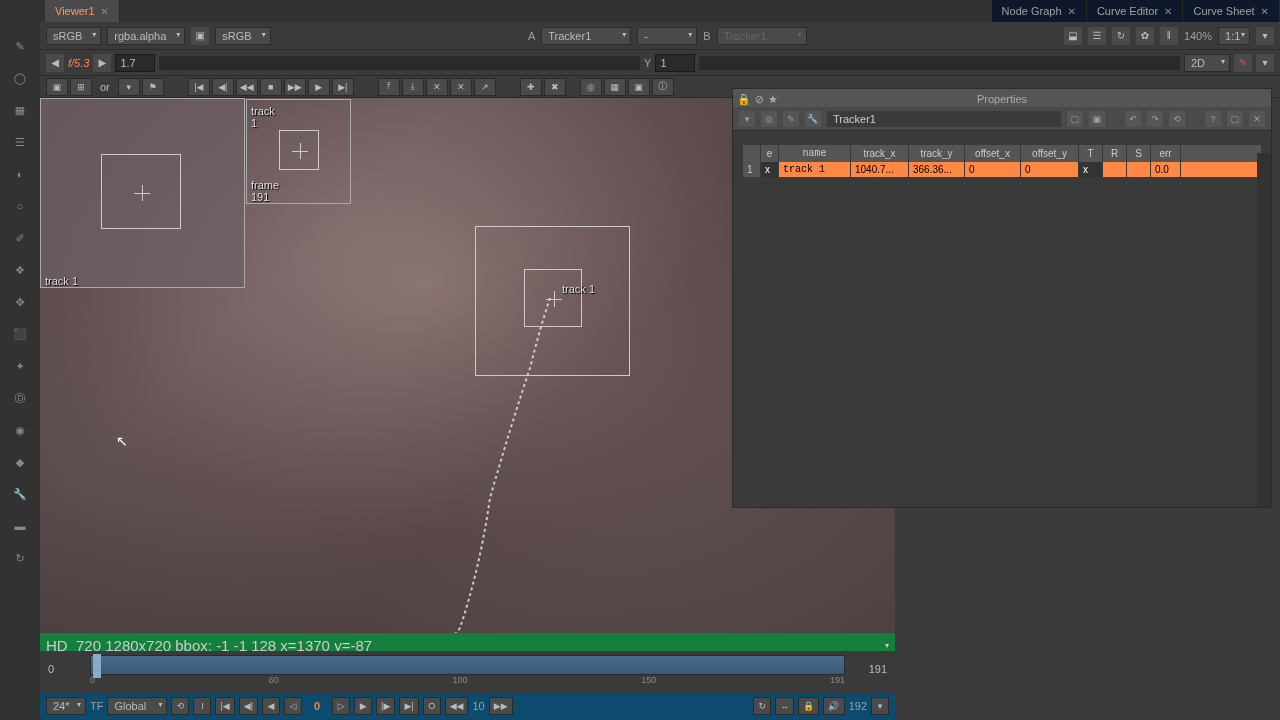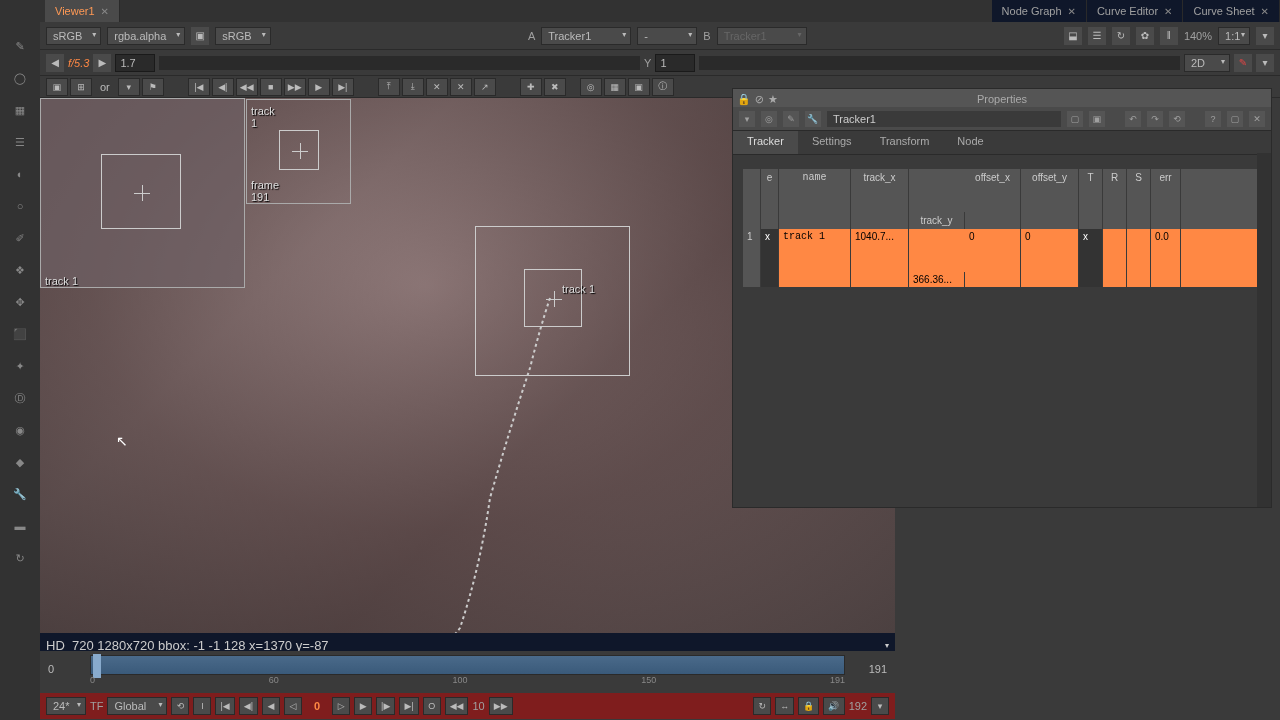--- a/index.html
+++ b/index.html
@@ -27,49 +27,49 @@
 .viewer-canvas { position: absolute; top: 98px; left: 40px; width: 855px; height: 535px; background: linear-gradient(135deg, #6a5a5a 0%, #7a6a6a 30%, #5a4a4a 60%, #8a7a7a 100%); overflow: hidden; }
 .viewer-canvas::before { content: ""; position: absolute; inset: 0; background: radial-gradient(ellipse at 45% 35%, rgba(180,150,150,0.4) 0%, rgba(90,70,70,0.6) 50%, rgba(60,50,50,0.8) 100%); }
 .overlay-text { position: absolute; color: #ddd; font-size: 11px; text-shadow: 1px 1px 1px #000; }
 .track-box { position: absolute; border: 1px solid #ccc; }
 .track-inner { position: absolute; border: 1px solid #ccc; }
 .track-cross { position: absolute; width: 16px; height: 16px; }
 .track-cross::before, .track-cross::after { content: ""; position: absolute; background: #ccc; }
 .track-cross::before { left: 50%; top: 0; width: 1px; height: 100%; }
 .track-cross::after { top: 50%; left: 0; height: 1px; width: 100%; }
 .dotted-path { position: absolute; width: 400px; height: 500px; pointer-events: none; }
-.status-bar { position: absolute; left: 40px; width: 855px; top: 633px; height: 24px; background: #0f172a; color: #ccc; padding: 2px 6px; font-size: 13px; display: flex; align-items: center; }
+.status-bar { position: absolute; left: 40px; width: 855px; top: 633px; height: 24px; background: #15803d; color: #ccc; padding: 2px 6px; font-size: 15px; display: flex; align-items: center; }
 .status-bar::after { content: "▾"; margin-left: auto; font-size: 8px; }
 .timeline { position: absolute; left: 40px; width: 855px; top: 651px; height: 42px; background: #3a3a3a; }
 .tl-track { position: absolute; left: 50px; right: 50px; top: 4px; height: 20px; background: linear-gradient(#4a6a8a, #3a5a7a); border: 1px solid #2a2a2a; }
 .tl-ticks { position: absolute; left: 50px; right: 50px; top: 24px; height: 18px; display: flex; justify-content: space-between; color: #888; font-size: 9px; }
 .tl-start { position: absolute; left: 8px; top: 12px; color: #bbb; }
 .tl-end { position: absolute; right: 8px; top: 12px; color: #bbb; }
-.bottom-controls { position: absolute; left: 40px; width: 855px; top: 693px; height: 26px; background: #7f1d1d; display: flex; align-items: center; padding: 0 6px; gap: 4px; }
+.bottom-controls { position: absolute; left: 40px; width: 855px; top: 693px; height: 26px; background: #0c4a6e; display: flex; align-items: center; padding: 0 6px; gap: 4px; }
 .bc-btn { height: 18px; min-width: 18px; padding: 0 4px; background: #4a4a4a; border: 1px solid #2a2a2a; display: flex; align-items: center; justify-content: center; cursor: pointer; font-size: 9px; color: #bbb; }
 .orange-text { color: #ff8844; font-weight: bold; }
 .properties-panel { position: absolute; top: 88px; right: 8px; width: 540px; height: 420px; background: #3a3a3a; border: 1px solid #2a2a2a; }
 .prop-title { height: 18px; background: #555; color: #aaa; text-align: center; font-size: 11px; padding-top: 2px; display: flex; align-items: center; justify-content: center; position: relative; }
 .prop-title-icons { position: absolute; left: 4px; display: flex; gap: 4px; }
 .prop-header { height: 24px; background: #4a4a4a; display: flex; align-items: center; padding: 0 6px; gap: 6px; border-bottom: 1px solid #2a2a2a; }
 .prop-header .node-name { flex: 1; background: #3a3a3a; padding: 2px 6px; color: #ccc; }
 .prop-header .hb { width: 16px; height: 16px; background: #555; cursor: pointer; display: flex; align-items: center; justify-content: center; font-size: 9px; }
 .prop-tabs { height: 24px; display: flex; border-bottom: 1px solid #2a2a2a; }
 .prop-tab { padding: 4px 14px; cursor: pointer; color: #aaa; }
 .prop-tab.active { background: #4a4a4a; color: #ddd; }
 .track-table { margin: 14px 10px; }
 .track-table-header { display: flex; background: #555; }
 .track-table-header > div { padding: 3px 4px; border-right: 1px solid #3a3a3a; font-size: 10px; color: #ccc; text-align: center; }
 .track-table-row { display: flex; background: #ff8844; color: #000; }
 .track-table-row > div { padding: 2px 4px; border-right: 1px solid #3a3a3a; font-size: 10px; overflow: hidden; white-space: nowrap; }
 .col-idx { width: 18px; }
 .col-e { width: 18px; }
 .col-name { width: 72px; font-family: Liberation Mono, monospace; }
 .col-x { width: 58px; }
-.col-y { width: 56px; margin-top: 43px; }
+.col-y { width: 56px; }
 .col-ox { width: 56px; }
 .col-oy { width: 58px; }
 .col-t { width: 24px; }
 .col-r { width: 24px; }
 .col-s { width: 24px; }
 .col-err { width: 30px; }
 .col-e-cell { background: #333; color: #fff; }
 .side-scroll { position: absolute; right: 0; top: 64px; bottom: 0; width: 14px; background: #323232; }
 svg { pointer-events: none; }
 </style>
@@ -283,26 +283,20 @@
     <div class="hb">▣</div>
     <div style="width:8px"></div>
     <div class="hb">↶</div>
     <div class="hb">↷</div>
     <div class="hb">⟲</div>
     <div style="width:8px"></div>
     <div class="hb">?</div>
     <div class="hb">▢</div>
     <div class="hb">✕</div>
   </div>
-  <div class="prop-tabs">
-    <div class="prop-tab active">Tracker</div>
-    <div class="prop-tab">Settings</div>
-    <div class="prop-tab">Transform</div>
-    <div class="prop-tab">Node</div>
-  </div>
   <div class="track-table">
     <div class="track-table-header">
       <div class="col-idx"></div>
       <div class="col-e">e</div>
       <div class="col-name">name</div>
       <div class="col-x">track_x</div>
       <div class="col-y">track_y</div>
       <div class="col-ox">offset_x</div>
       <div class="col-oy">offset_y</div>
       <div class="col-t">T</div>

